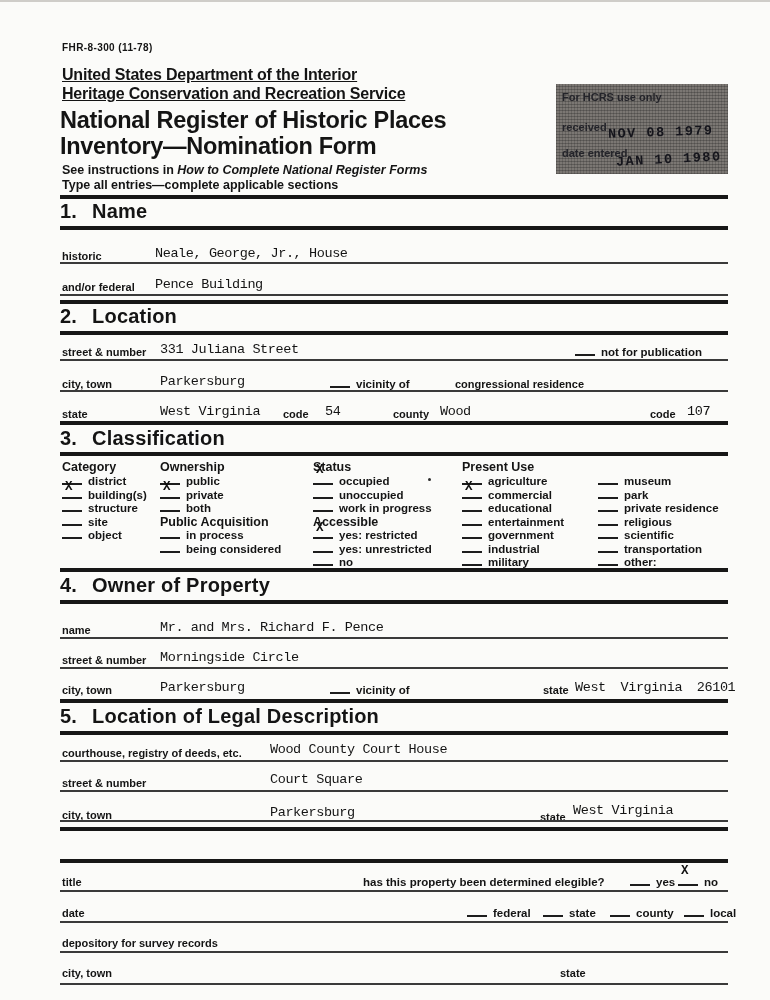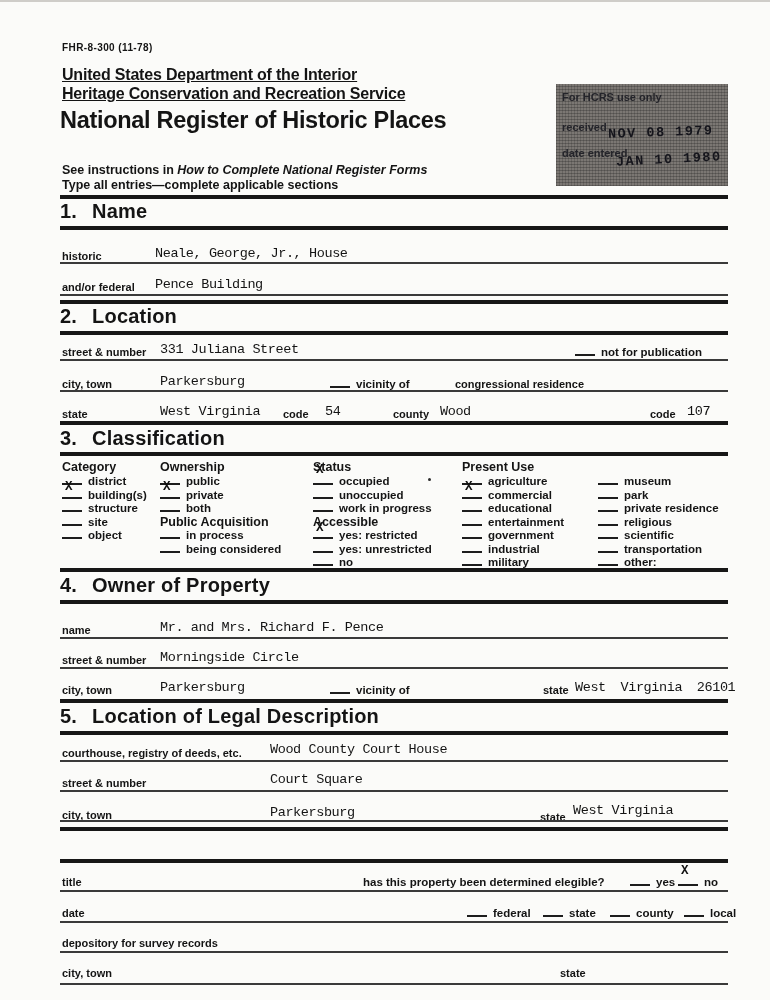--- a/index.html
+++ b/index.html
@@ -19,39 +19,40 @@
   .rule{position:absolute;background:#171717;}
   .thick{height:4px;}
   .thin{height:2px;background:#3a3a3a;}
   .ck{font-size:11.5px;font-weight:bold;}
   .ckh{font-size:12.5px;font-weight:bold;}
   .blank{position:relative;display:inline-block;width:20px;height:3px;border-bottom:2px solid #1d1d1d;margin-right:6px;}
   .blank .mark{position:absolute;left:3px;top:-14px;font-family:"Liberation Mono","DejaVu Sans Mono",monospace;
                font-size:12.5px;font-weight:bold;color:#111;}
   .blank .mark.hi{top:-17px;}
   .blank .mark.lo{top:-13px;}
-  .stamp{position:absolute;left:556px;top:84px;width:172px;height:102px;background-color:#7b7773;
+  .stamp{position:absolute;left:556px;top:84px;width:172px;height:90px;background-color:#7b7773;
          background-image:repeating-linear-gradient(0deg,rgba(25,25,25,.28) 0 1px,transparent 1px 3px),
                           repeating-linear-gradient(90deg,rgba(35,35,35,.22) 0 1px,transparent 1px 3px);}
   .stamp .slbl{position:absolute;font-size:11px;font-weight:bold;color:#24242a;white-space:nowrap;}
   .stamp .sdate{position:absolute;font-family:"Liberation Mono","DejaVu Sans Mono",monospace;font-size:13.5px;
                 font-weight:bold;color:#15151c;letter-spacing:1.5px;white-space:nowrap;}
   .dot{position:absolute;width:3px;height:3px;border-radius:50%;background:#2c2c2c;}
   .edge-top{position:absolute;left:0;top:0;width:770px;height:2px;background:#cfcdc9;}
 </style>
 </head>
 <body>
 
 <div class="page">
   <div class="edge-top"></div>
 
   <div class="abs tiny" style="left:62px;top:42px">FHR-8-300 (11-78)</div>
   <div class="abs dept" style="left:62px;top:66px">United States Department of the Interior</div>
   <div class="abs title" style="left:60px;top:107px">National Register of Historic Places</div>
   <div class="abs dept" style="left:62px;top:85px">Heritage Conservation and Recreation Service</div>
+  <div class="abs title" style="left:60px;top:133px">Inventory—Nomination Form</div>
   <div class="abs instr" style="left:62px;top:163px"><span>See instructions in </span><em>How to Complete National Register Forms</em></div>
   <div class="abs instr" style="left:62px;top:178px">Type all entries—complete applicable sections</div>
 
   <div class="stamp">
     <div class="slbl" style="left:6px;top:7px">For HCRS use only</div>
     <div class="slbl" style="left:6px;top:37px">received</div>
     <div class="sdate" style="left:52px;top:41px;transform:rotate(-2deg)">NOV 08 1979</div>
     <div class="slbl" style="left:6px;top:63px">date entered</div>
     <div class="sdate" style="left:60px;top:68px;transform:rotate(-3deg)">JAN 10 1980</div>
   </div>

